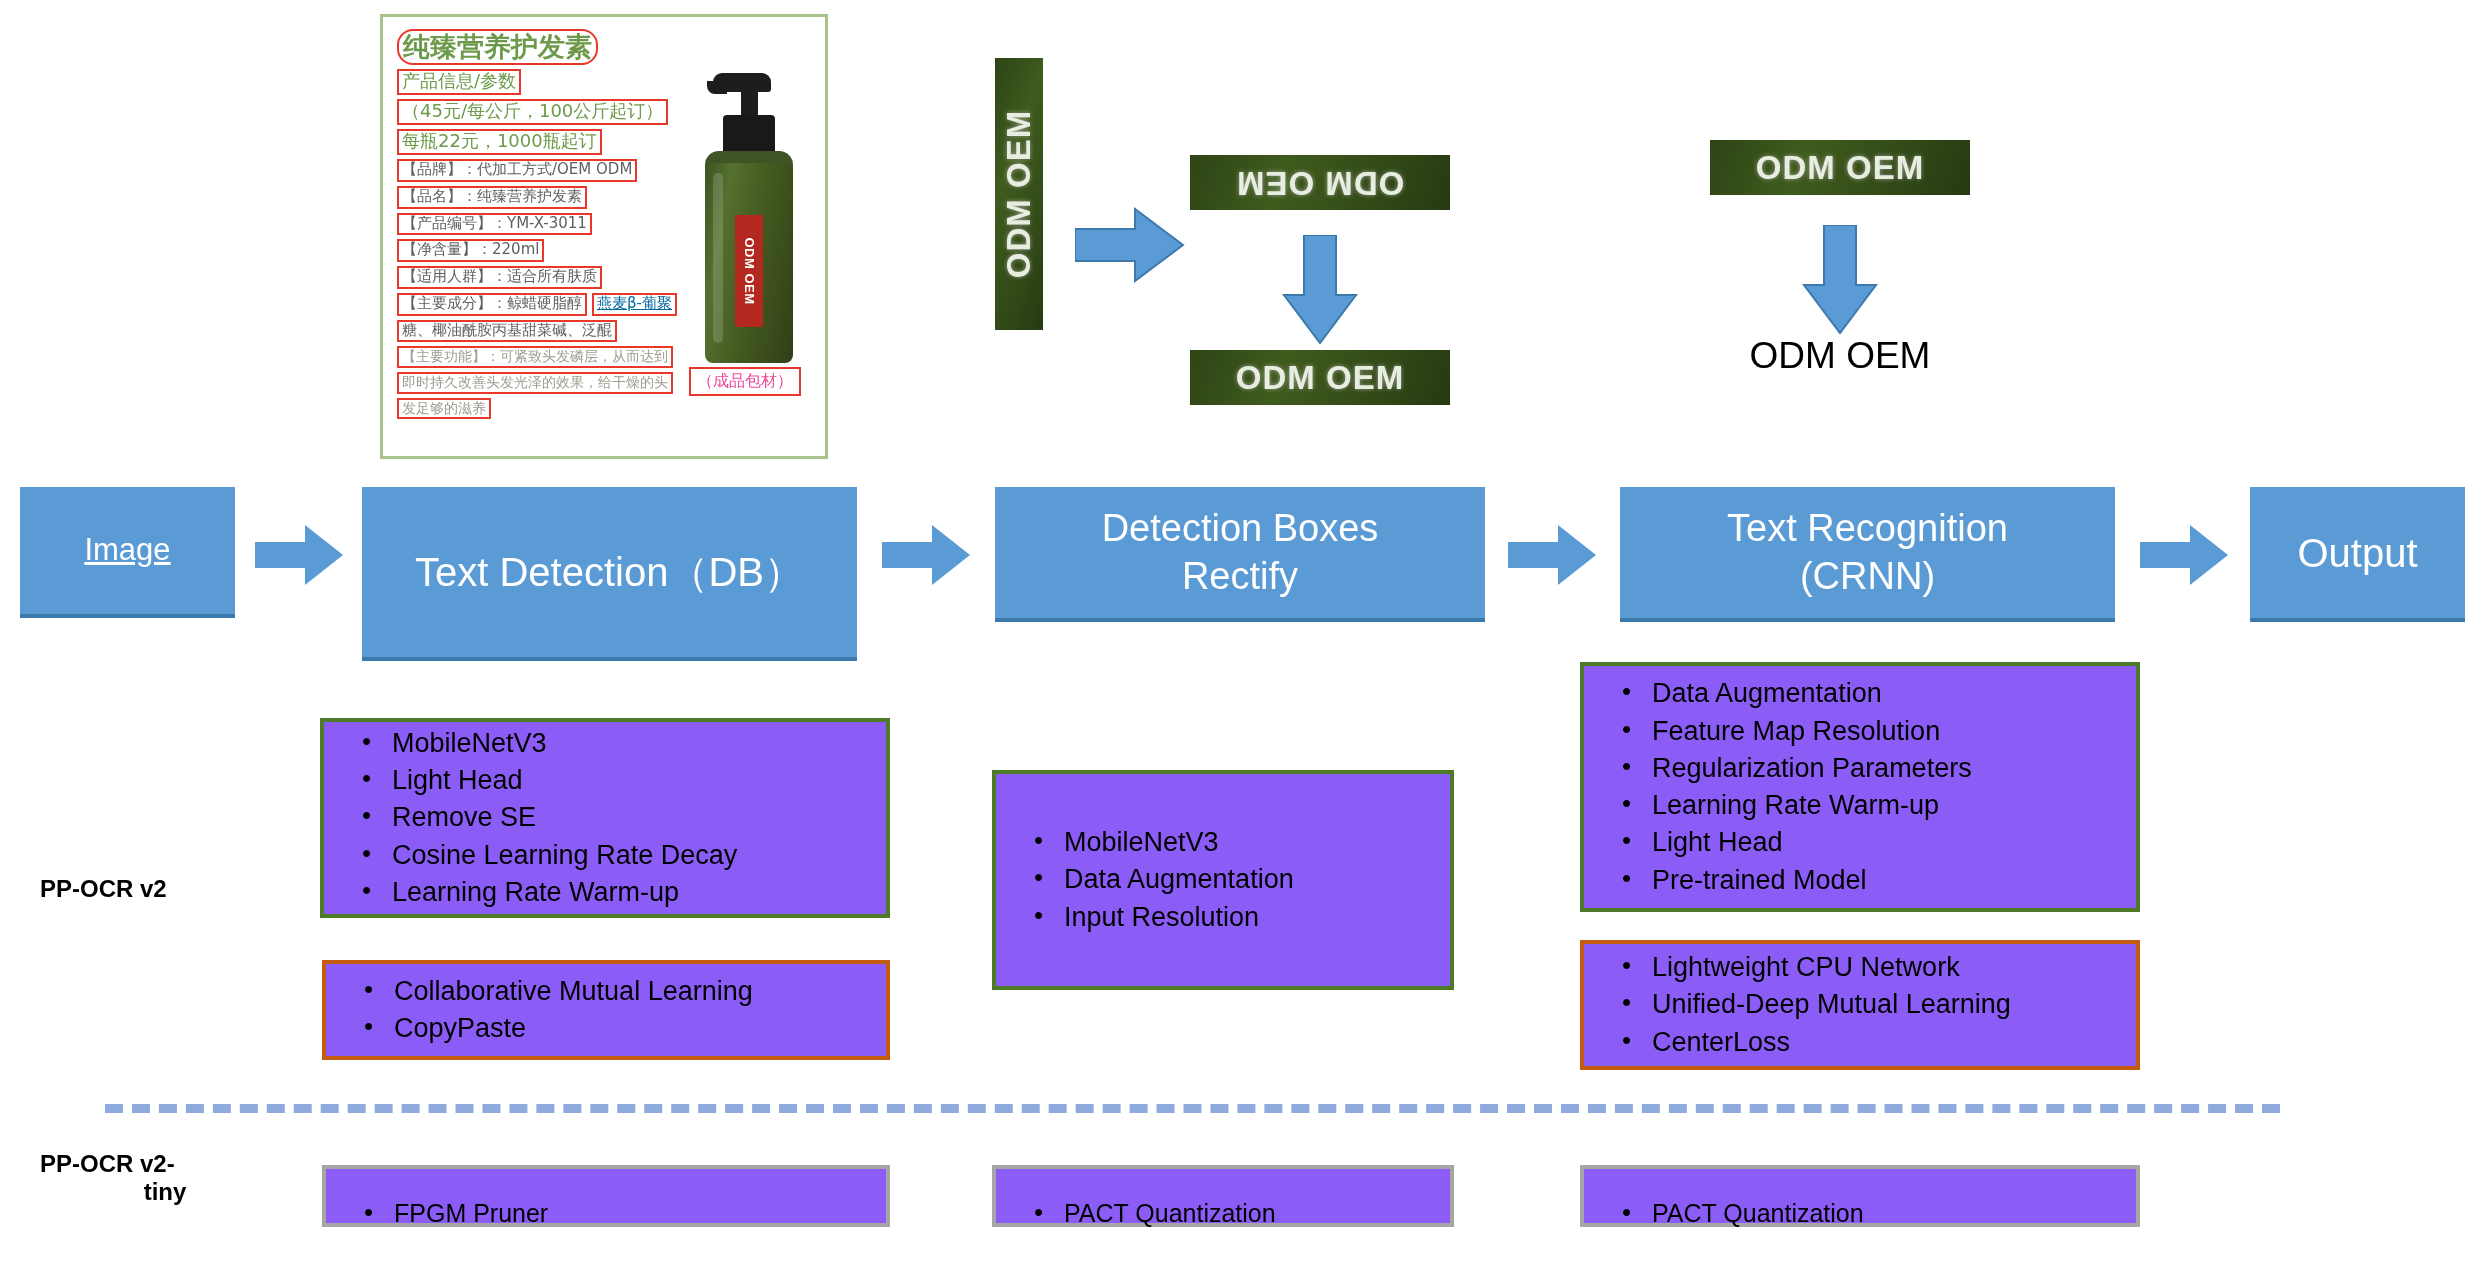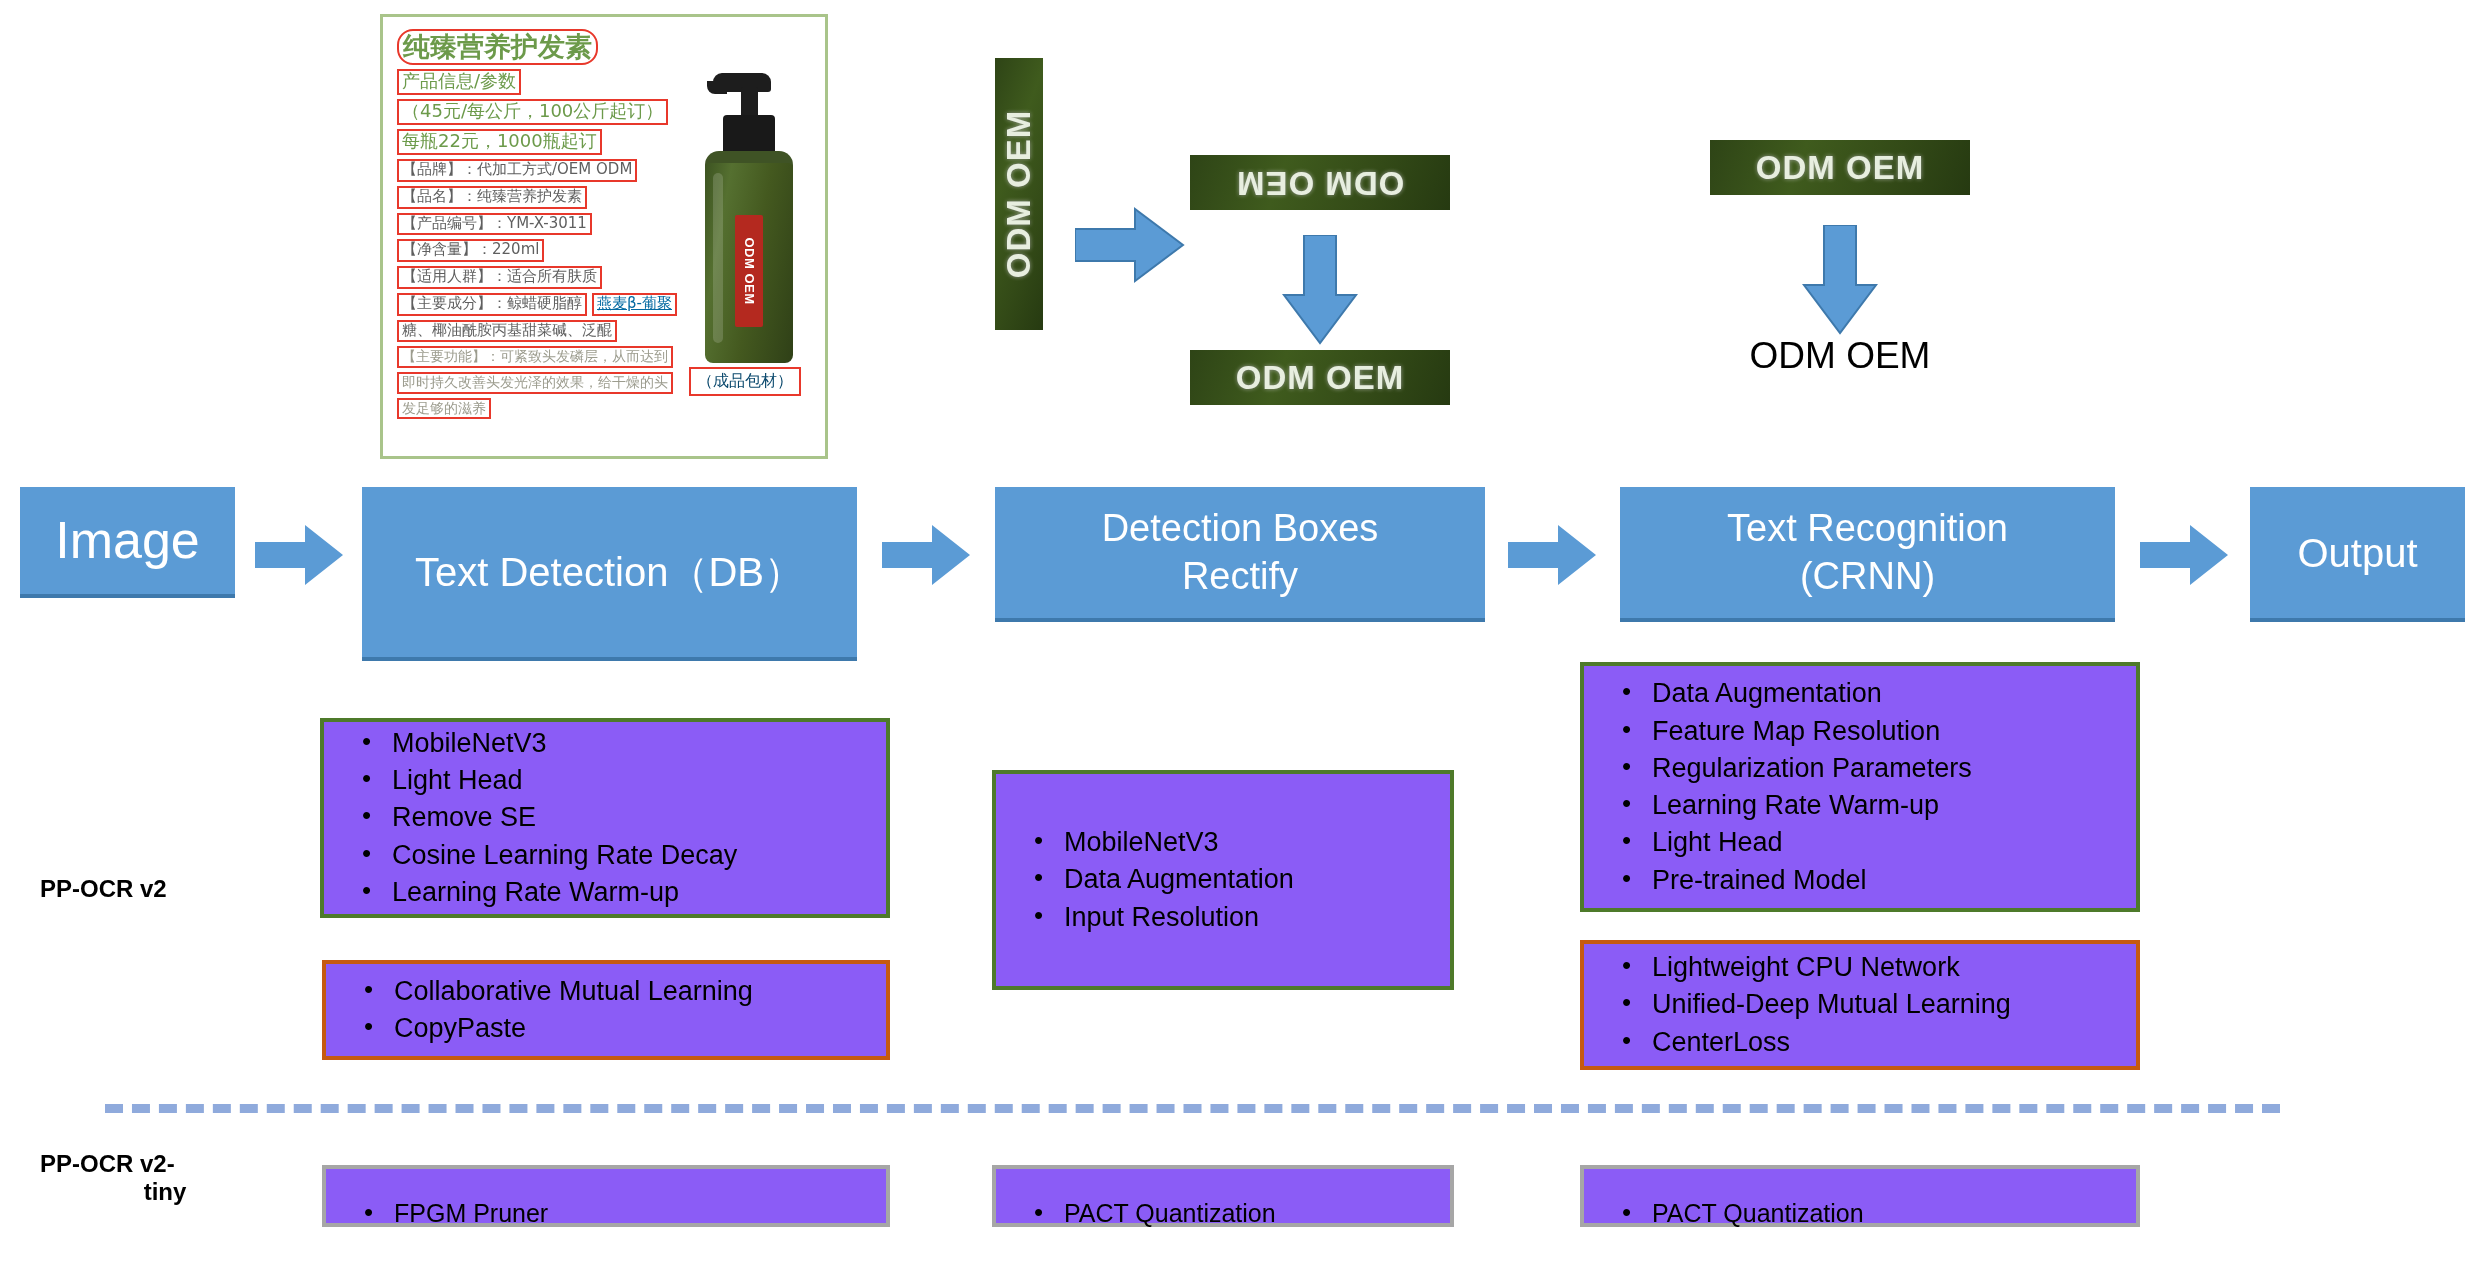--- a/index.html
+++ b/index.html
@@ -55,21 +55,21 @@
   }
   .b-label span{
     position:absolute;left:50%;top:50%;
     transform:translate(-50%,-50%) rotate(90deg);
     transform-origin:center;
     white-space:nowrap;color:#fff;font-size:13px;font-weight:700;letter-spacing:.5px;
     font-family:"Liberation Sans",sans-serif;
   }
   .b-caption{
     position:absolute;left:6px;top:304px;
-    border:2px solid #E8382B;color:#0c4a6e;
+    border:2px solid #E8382B;color:#ec4899;
     font-size:16px;padding:2px 6px;white-space:nowrap;
     font-family:"DejaVu Sans",sans-serif;
   }
 
   
   .chip{
     background:linear-gradient(110deg,#2e4416 0%,#3f5b1d 35%,#334a17 70%,#263a11 100%);
     color:#E7EEDF;display:flex;align-items:center;justify-content:center;
     font-weight:700;font-family:"Liberation Sans",sans-serif;
     text-shadow:0 0 4px rgba(255,255,255,.55),0 0 2px rgba(0,0,0,.6);
@@ -92,21 +92,21 @@
   .arw{position:absolute;}
   .arw svg{display:block;}
 
   
   .blk{
     background:#5B9BD5;border-bottom:4px solid #3E79AC;
     color:#ffffff;display:flex;align-items:center;justify-content:center;
     text-align:center;line-height:1.25;font-weight:400;
     font-family:"Liberation Sans",sans-serif;
   }
-  .blk.b1{left:20px;top:487px;width:215px;height:111px;font-size:52px;}
+  .blk.b1{left:20px;top:487px;width:215px;height:131px;font-size:31px;text-decoration:underline;}
   .blk.b2{left:362px;top:487px;width:495px;height:174px;font-size:40px;}
   .blk.b3{left:995px;top:487px;width:490px;height:135px;font-size:38px;}
   .blk.b4{left:1620px;top:487px;width:495px;height:135px;font-size:38px;}
   .blk.b5{left:2250px;top:487px;width:215px;height:135px;font-size:40px;}
 
   
   .fbox{
     background:#8b5cf6;
     display:flex;flex-direction:column;justify-content:center;
     padding:8px 0 8px 0;

